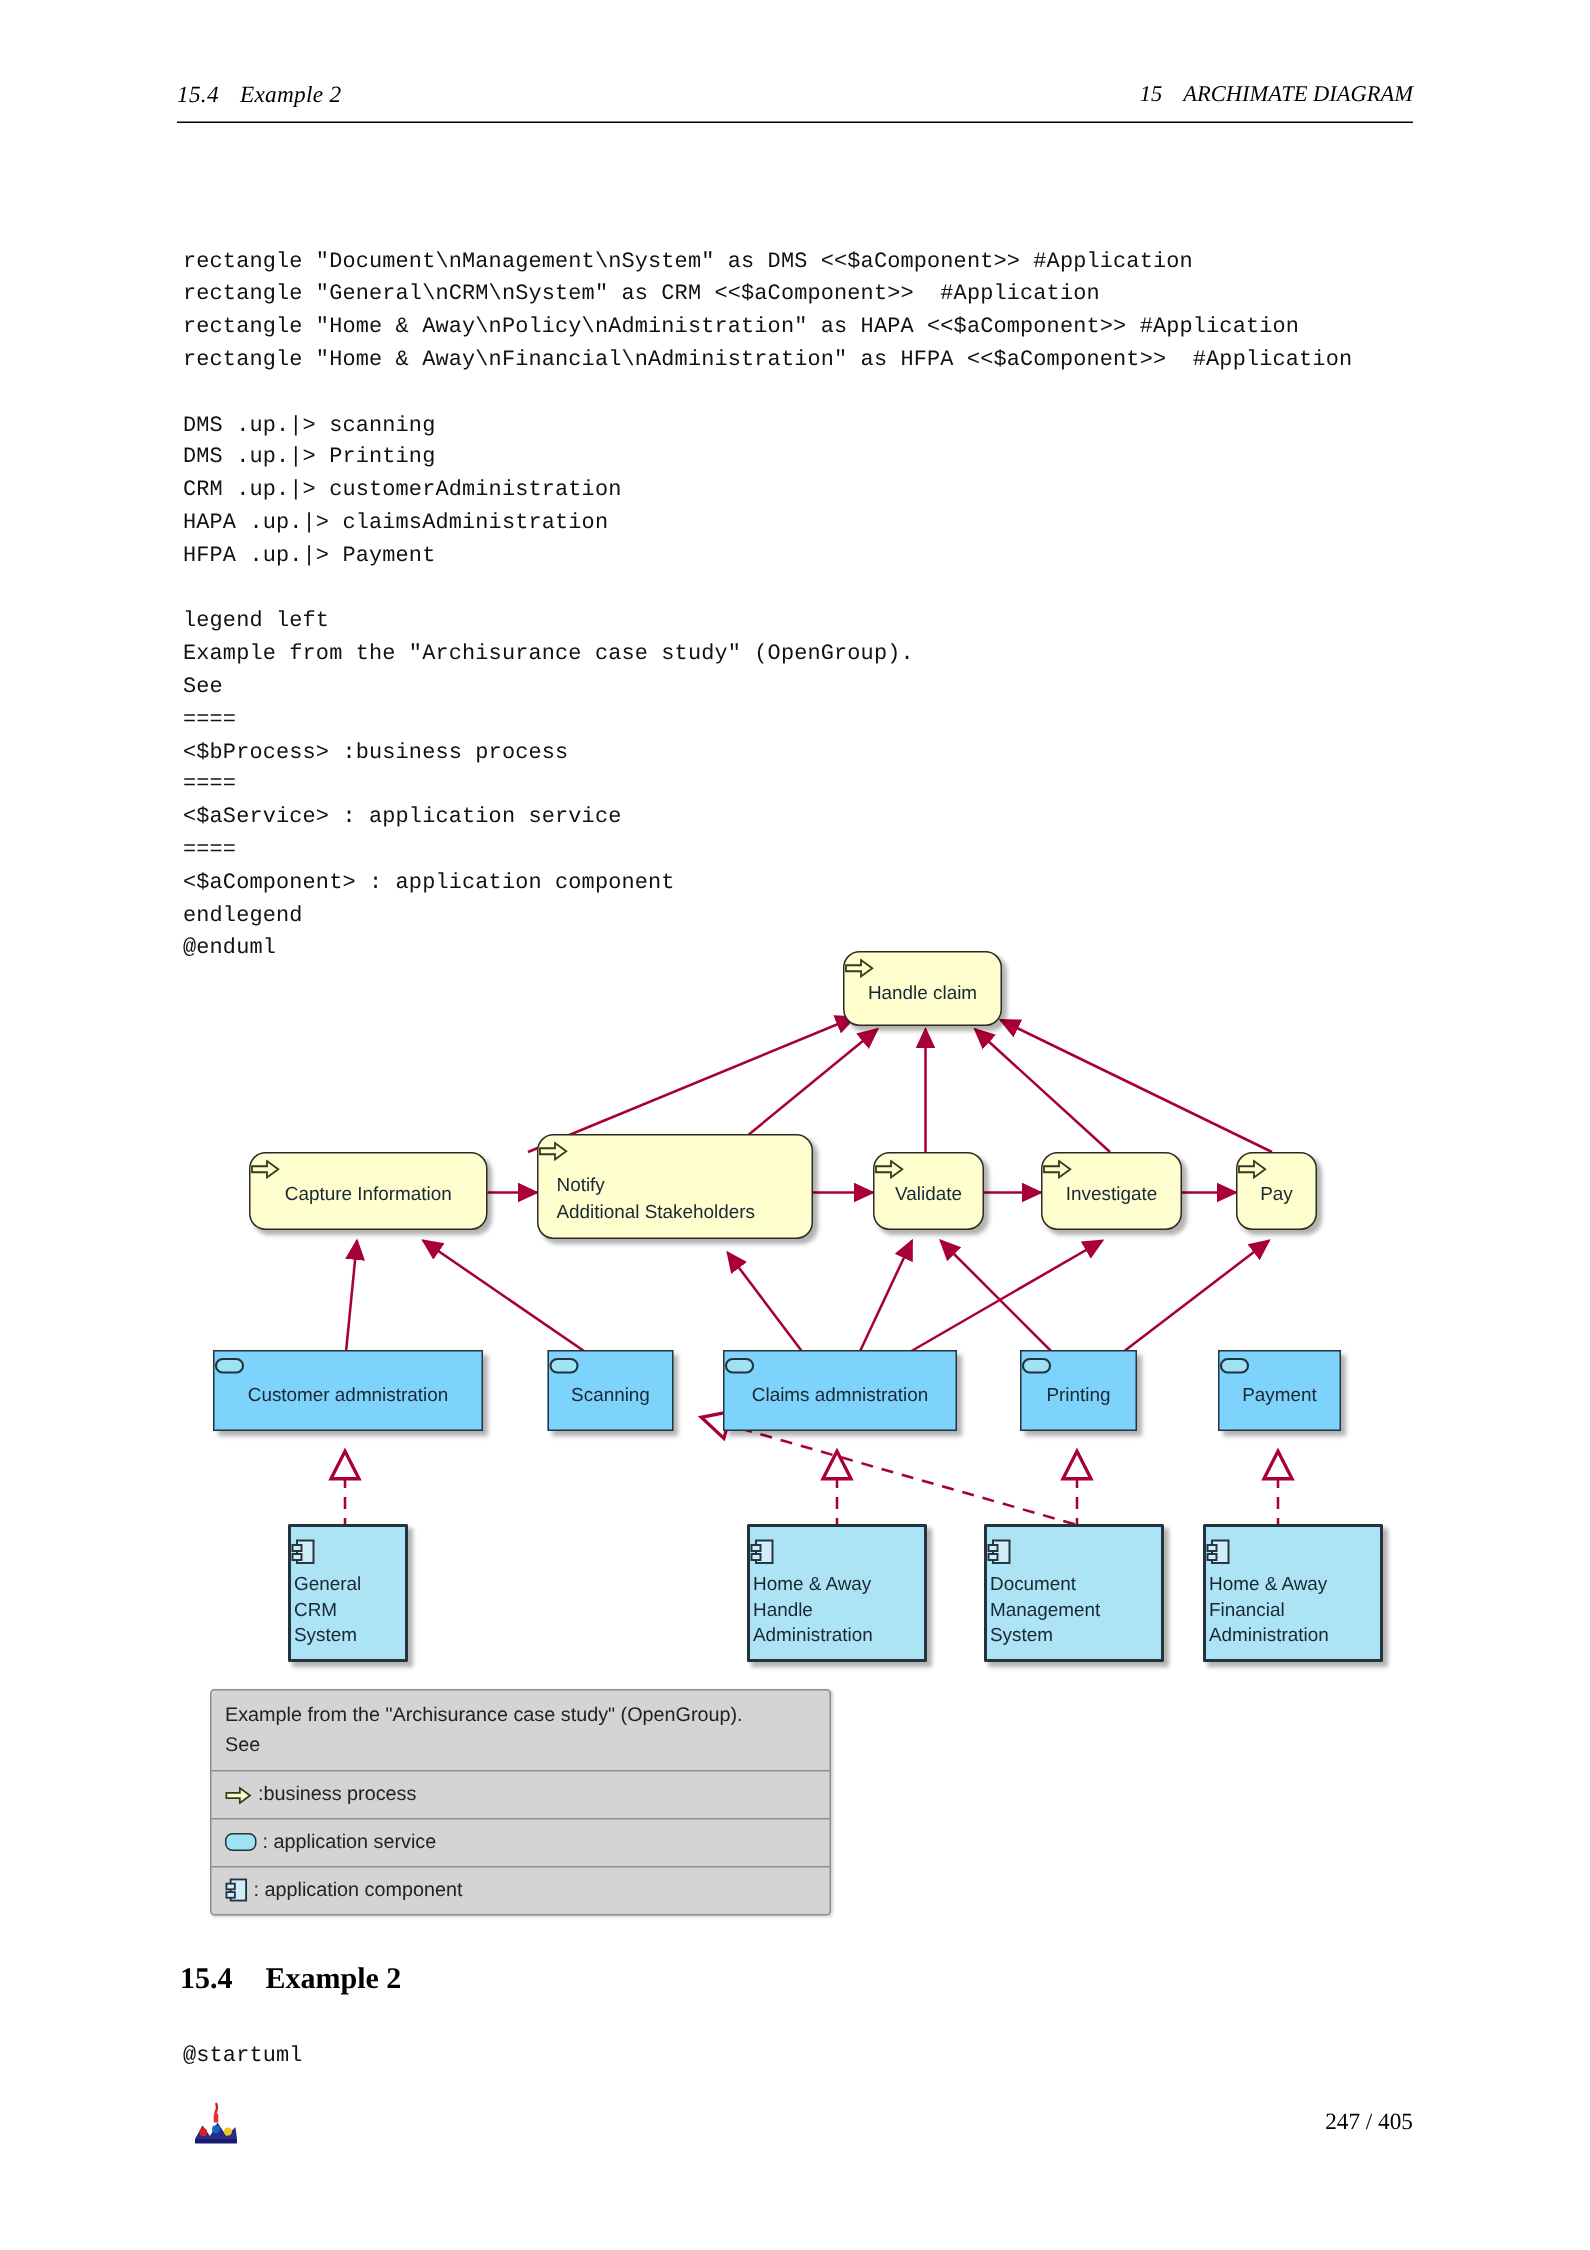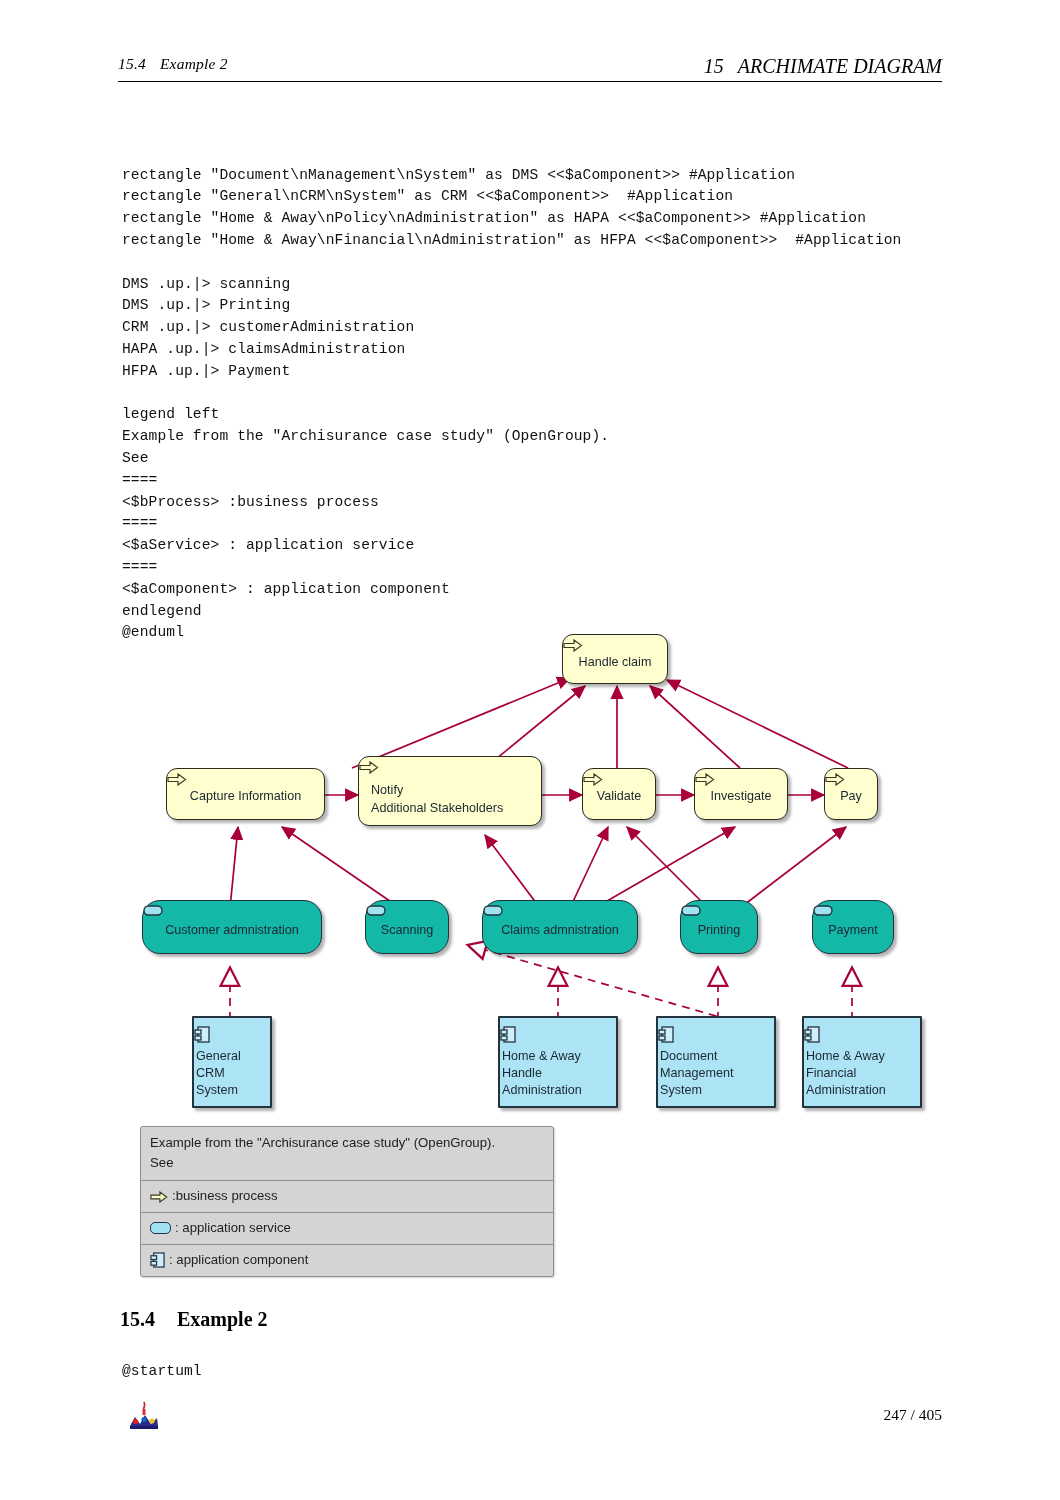--- a/index.html
+++ b/index.html
@@ -4,21 +4,21 @@
 <style>
   html,body{margin:0;padding:0;background:#ffffff;}
   body{width:1060px;height:1500px;position:relative;font-family:"Liberation Serif",serif;color:#000;}
 
   .page{position:absolute;left:0;top:0;width:860px;height:1500px;}
 
   
   .runhead{position:absolute;left:118px;top:55px;width:824px;height:30px;}
   .runhead .left{position:absolute;left:0;top:0;font-style:italic;font-size:15.5px;letter-spacing:.2px;}
   .runhead .left .num{margin-right:14px;}
-  .runhead .right{position:absolute;right:0;top:0;font-style:italic;font-size:20px;text-align:right;white-space:nowrap;}
+  .runhead .right{position:absolute;right:0;top:0;font-style:italic;font-size:15px;text-align:right;white-space:nowrap;}
   .runhead .right .num{margin-right:14px;}
   .runhead .rule{position:absolute;left:0;top:26px;width:824px;height:1.4px;background:#000;}
 
   
   .code{position:absolute;font-family:"Liberation Mono",monospace;font-size:14.6px;line-height:21.8px;
         white-space:pre;color:#111;letter-spacing:.1px;}
   #code-block-1{left:122px;top:150px;}
   #code-block-2{left:122px;top:1346px;}
 
   
@@ -30,21 +30,21 @@
   .node .label{position:absolute;left:0;width:100%;text-align:center;
                 font-family:"Liberation Sans",sans-serif;font-size:12.6px;color:#1b2733;line-height:14.6px;}
 
   
   .proc{background:#fefece;border:1.4px solid #2b2b1f;border-radius:11px;
         box-shadow:3px 3px 3px rgba(0,0,0,.30);}
   .proc .label{top:20px;text-align:center;}
   .proc.two .label{top:18px;text-align:left;padding-left:12px;width:auto;}
 
   
-  .svc{background:#14b8a6;border:1.8px solid #22333d;border-radius:18px;
+  .svc{background:#7dd3fc;border:1.8px solid #22333d;border-radius:0;
        box-shadow:3px 3px 3px rgba(0,0,0,.30);}
   .svc .label{top:22px;}
 
   
   .cmp{background:#ade4f5;border:2px solid #22333d;border-radius:1px;
        box-shadow:3px 3px 3px rgba(0,0,0,.30);}
   .cmp .label{top:26px;text-align:left;padding-left:2px;width:auto;font-size:12.6px;line-height:17px;}
 
   
   .legend{position:absolute;left:140px;top:1126px;width:412px;

